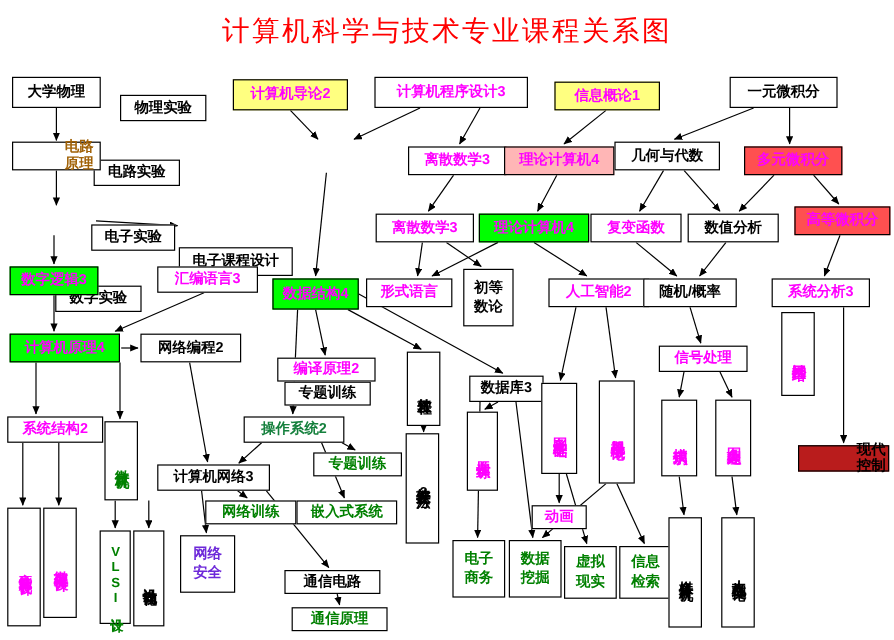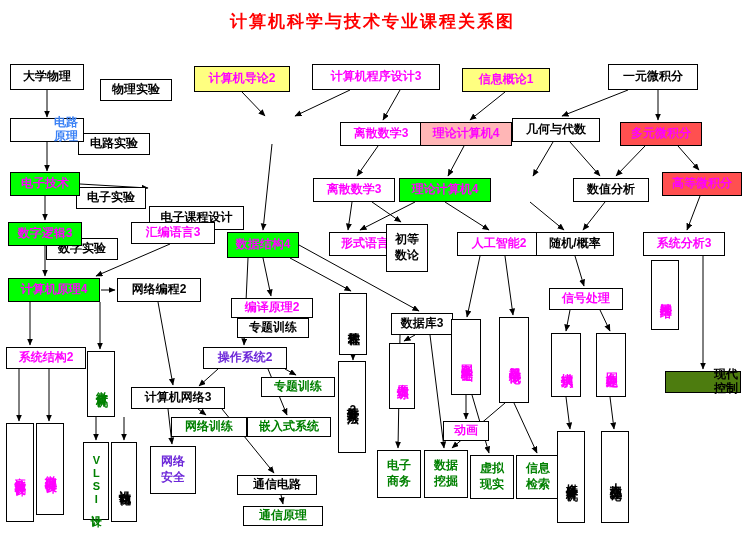--- a/index.html
+++ b/index.html
@@ -2,21 +2,21 @@
 <html><head>
 <meta charset="utf-8">
 <style>
   html,body { margin:0; padding:0; background:#ffffff; }
   #stage {
     position:relative; width:745px; height:533px; background:#ffffff;
     font-family:"Liberation Sans","DejaVu Sans",sans-serif; overflow:hidden;
   }
   .title {
     position:absolute; top:10px; left:0; right:0; z-index:5;
-    text-align:center; font-size:17px; font-weight:bold; letter-spacing:2px;
+    text-align:center; font-size:23px; font-weight:normal; letter-spacing:2px;
     color:#ff0000; font-family:"Liberation Serif","DejaVu Serif",serif;
   }
   .node {
     position:absolute; box-sizing:border-box; border:1px solid #000000;
     background:#ffffff; display:flex; align-items:center; justify-content:center;
     text-align:center; font-weight:bold; font-size:12px; line-height:1.15;
     padding:1px 2px; white-space:normal;
   }
   .node.vert {
     writing-mode:vertical-rl; text-orientation:upright;
@@ -99,59 +99,59 @@
       <line x1="80" y1="184" x2="148" y2="188" marker-end="url(#ah)"></line>
       <line x1="353" y1="356" x2="353" y2="360" marker-end="url(#ah)"></line>
     </svg>
 <div class="node" style="left: 100px; top: 79px; width: 72px; height: 22px; color: rgb(0, 0, 0); background: rgb(255, 255, 255); z-index: 2;">物理实验</div>
     <div class="node" style="left: 10px; top: 64px; width: 74px; height: 26px; color: rgb(0, 0, 0); background: rgb(255, 255, 255); z-index: 3;">大学物理</div>
     <div class="node" style="left: 194px; top: 66px; width: 96px; height: 26px; color: rgb(255, 0, 255); background: rgb(255, 255, 128); z-index: 3;">计算机导论2</div>
     <div class="node" style="left: 312px; top: 64px; width: 128px; height: 26px; color: rgb(255, 0, 255); background: rgb(255, 255, 255); z-index: 3;">计算机程序设计3</div>
     <div class="node" style="left: 462px; top: 68px; width: 88px; height: 24px; color: rgb(255, 0, 255); background: rgb(255, 255, 128); z-index: 3;">信息概论1</div>
     <div class="node" style="left: 608px; top: 64px; width: 90px; height: 26px; color: rgb(0, 0, 0); background: rgb(255, 255, 255); z-index: 3;">一元微积分</div>
     <div class="node" style="left: 78px; top: 133px; width: 72px; height: 22px; color: rgb(0, 0, 0); background: rgb(255, 255, 255); z-index: 2;">电路实验</div>
-    <div class="node" style="left: 10px; top: 118px; width: 74px; height: 24px; color: #3b82f6; background: rgb(255, 255, 255); z-index: 3; padding-left: 40px;">电路原理</div>
+    <div class="node" style="left: 10px; top: 118px; width: 74px; height: 24px; color: #a16207; background: rgb(255, 255, 255); z-index: 3; padding-left: 40px;">电路原理</div>
     <div class="node" style="left: 340px; top: 122px; width: 82px; height: 24px; color: rgb(255, 0, 255); background: rgb(255, 255, 255); z-index: 3;">离散数学3</div>
     <div class="node" style="left: 420px; top: 122px; width: 92px; height: 24px; color: rgb(255, 0, 255); background: rgb(255, 182, 182); z-index: 3;">理论计算机4</div>
     <div class="node" style="left: 512px; top: 118px; width: 88px; height: 24px; color: rgb(0, 0, 0); background: rgb(255, 255, 255); z-index: 3;">几何与代数</div>
     <div class="node" style="left: 620px; top: 122px; width: 82px; height: 24px; color: rgb(255, 0, 255); background: rgb(255, 80, 80); z-index: 3;">多元微积分</div>
     <div class="node" style="left: 76px; top: 187px; width: 70px; height: 22px; color: rgb(0, 0, 0); background: rgb(255, 255, 255); z-index: 2;">电子实验</div>
-    <div class="node" style="left: 10px; top: 172px; width: 70px; height: 24px; color: rgb(255, 0, 255); background: rgb(0, 255, 0); z-index: 3;">电子技术</div>
     <div class="node" style="left: 149px; top: 176px; width: 95px; height: 24px; color: rgb(0, 0, 0); background: rgb(255, 255, 255); z-index: 3; margin-top: 30px;">电子课程设计</div>
     <div class="node" style="left: 313px; top: 178px; width: 82px; height: 24px; color: rgb(255, 0, 255); background: rgb(255, 255, 255); z-index: 3;">离散数学3</div>
     <div class="node" style="left: 399px; top: 178px; width: 92px; height: 24px; color: rgb(255, 0, 255); background: rgb(0, 255, 0); z-index: 3;">理论计算机4</div>
+    <div class="node" style="left: 492px; top: 178px; width: 76px; height: 24px; color: rgb(255, 0, 255); background: rgb(255, 255, 255); z-index: 3;">复变函数</div>
     <div class="node" style="left: 573px; top: 178px; width: 76px; height: 24px; color: rgb(0, 0, 0); background: rgb(255, 255, 255); z-index: 3;">数值分析</div>
     <div class="node" style="left: 662px; top: 172px; width: 80px; height: 24px; color: rgb(255, 0, 255); background: rgb(255, 80, 80); z-index: 3;">高等微积分</div>
     <div class="node" style="left: 46px; top: 238px; width: 72px; height: 22px; color: rgb(0, 0, 0); background: rgb(255, 255, 255); z-index: 2;">数字实验</div>
     <div class="node" style="left: 8px; top: 222px; width: 74px; height: 24px; color: rgb(255, 0, 255); background: rgb(0, 255, 0); z-index: 3;">数字逻辑3</div>
     <div class="node" style="left: 131px; top: 222px; width: 84px; height: 22px; color: rgb(255, 0, 255); background: rgb(255, 255, 255); z-index: 3;">汇编语言3</div>
     <div class="node" style="left: 227px; top: 232px; width: 72px; height: 26px; color: rgb(255, 0, 255); background: rgb(0, 255, 0); z-index: 3;">数据结构4</div>
-    <div class="node" style="left: 329px; top: 232px; width: 72px; height: 24px; color: rgb(255, 0, 255); background: rgb(255, 255, 255); z-index: 3;">形式语言</div>
+    <div class="node" style="left: 305px; top: 232px; width: 72px; height: 24px; color: rgb(255, 0, 255); background: rgb(255, 255, 255); z-index: 3;">形式语言</div>
     <div class="node wrap" style="left: 386px; top: 224px; width: 42px; height: 48px; color: rgb(0, 0, 0); background: rgb(255, 255, 255); z-index: 3;">初等数论</div>
     <div class="node" style="left: 457px; top: 232px; width: 84px; height: 24px; color: rgb(255, 0, 255); background: rgb(255, 255, 255); z-index: 3;">人工智能2</div>
     <div class="node" style="left: 536px; top: 232px; width: 78px; height: 24px; color: rgb(0, 0, 0); background: rgb(255, 255, 255); z-index: 3;">随机/概率</div>
     <div class="node" style="left: 643px; top: 232px; width: 82px; height: 24px; color: rgb(255, 0, 255); background: rgb(255, 255, 255); z-index: 3;">系统分析3</div>
     <div class="node" style="left: 8px; top: 278px; width: 92px; height: 24px; color: rgb(255, 0, 255); background: rgb(0, 255, 0); z-index: 3;">计算机原理4</div>
     <div class="node" style="left: 117px; top: 278px; width: 84px; height: 24px; color: rgb(0, 0, 0); background: rgb(255, 255, 255); z-index: 3;">网络编程2</div>
     <div class="node vert" style="left: 651px; top: 260px; width: 28px; height: 70px; color: rgb(255, 0, 255); background: rgb(255, 255, 255); z-index: 3;">神经网络</div>
     <div class="node" style="left: 549px; top: 288px; width: 74px; height: 22px; color: rgb(255, 0, 255); background: rgb(255, 255, 255); z-index: 3;">信号处理</div>
     <div class="node" style="left: 231px; top: 298px; width: 82px; height: 20px; color: rgb(255, 0, 255); background: rgb(255, 255, 255); z-index: 3; text-align: right;">编译原理2</div>
     <div class="node" style="left: 237px; top: 318px; width: 72px; height: 20px; color: rgb(0, 0, 0); background: rgb(255, 255, 255); z-index: 3;">专题训练</div>
     <div class="node vert" style="left: 339px; top: 293px; width: 28px; height: 62px; color: rgb(0, 0, 0); background: rgb(255, 255, 255); z-index: 3;">软件工程</div>
     <div class="node" style="left: 391px; top: 313px; width: 62px; height: 22px; color: rgb(0, 0, 0); background: rgb(255, 255, 255); z-index: 3;">数据库3</div>
     <div class="node vert" style="left: 451px; top: 319px; width: 30px; height: 76px; color: rgb(255, 0, 255); background: rgb(255, 255, 255); z-index: 3;">图形学基础</div>
     <div class="node vert" style="left: 499px; top: 317px; width: 30px; height: 86px; color: rgb(255, 0, 255); background: rgb(255, 255, 255); z-index: 3;">机器学习概论</div>
     <div class="node vert" style="left: 551px; top: 333px; width: 30px; height: 64px; color: rgb(255, 0, 255); background: rgb(255, 255, 255); z-index: 3;">模式识别</div>
     <div class="node vert" style="left: 596px; top: 333px; width: 30px; height: 64px; color: rgb(255, 0, 255); background: rgb(255, 255, 255); z-index: 3;">图象处理</div>
     <div class="node" style="left: 6px; top: 347px; width: 80px; height: 22px; color: rgb(255, 0, 255); background: rgb(255, 255, 255); z-index: 3;">系统结构2</div>
     <div class="node vert" style="left: 87px; top: 351px; width: 28px; height: 66px; color: rgb(0, 128, 0); background: rgb(255, 255, 255); z-index: 3;">微计算机</div>
-    <div class="node" style="left: 203px; top: 347px; width: 84px; height: 22px; color: #6d28d9; background: rgb(255, 255, 255); z-index: 3;">操作系统2</div>
+    <div class="node" style="left: 203px; top: 347px; width: 84px; height: 22px; color: #15803d; background: rgb(255, 255, 255); z-index: 3;">操作系统2</div>
     <div class="node" style="left: 261px; top: 377px; width: 74px; height: 20px; color: rgb(0, 128, 0); background: rgb(255, 255, 255); z-index: 3;">专题训练</div>
     <div class="node vert" style="left: 389px; top: 343px; width: 26px; height: 66px; color: rgb(255, 0, 255); background: rgb(255, 255, 255); z-index: 3;">专题训练</div>
-    <div class="node" style="left: 665px; top: 371px; width: 76px; height: 22px; color: rgb(0, 0, 0); background: #4d7c0f; z-index: 3; padding-left: 48px;">现代控制</div>
+    <div class="node" style="left: 665px; top: 371px; width: 76px; height: 22px; color: rgb(0, 0, 0); background: #b91c1c; z-index: 3; padding-left: 48px;">现代控制</div>
     <div class="node" style="left: 131px; top: 387px; width: 94px; height: 22px; color: rgb(0, 0, 0); background: rgb(255, 255, 255); z-index: 3;">计算机网络3</div>
     <div class="node" style="left: 171px; top: 417px; width: 76px; height: 20px; color: rgb(0, 128, 0); background: rgb(255, 255, 255); z-index: 3;">网络训练</div>
     <div class="node" style="left: 247px; top: 417px; width: 84px; height: 20px; color: rgb(0, 128, 0); background: rgb(255, 255, 255); z-index: 3;">嵌入式系统</div>
     <div class="node" style="left: 443px; top: 421px; width: 46px; height: 20px; color: rgb(255, 0, 255); background: rgb(255, 255, 255); z-index: 3;">动画</div>
     <div class="node vert" style="left: 6px; top: 423px; width: 28px; height: 99px; color: rgb(255, 0, 255); background: rgb(255, 255, 255); z-index: 3; font-size: 11px;">高性能计算机设计</div>
     <div class="node vert" style="left: 36px; top: 423px; width: 28px; height: 92px; color: rgb(255, 0, 255); background: rgb(255, 255, 255); z-index: 3;">微处理器设计</div>
     <div class="node vert" style="left: 83px; top: 442px; width: 26px; height: 78px; color: rgb(0, 128, 0); background: rgb(255, 255, 255); z-index: 3; font-size: 11px;">VLSI设计</div>
     <div class="node vert" style="left: 111px; top: 442px; width: 26px; height: 80px; color: rgb(0, 0, 0); background: rgb(255, 255, 255); z-index: 3;">设计自动化</div>
     <div class="node wrap" style="left: 150px; top: 446px; width: 46px; height: 48px; color: #6d28d9; background: rgb(255, 255, 255); z-index: 3;">网络安全</div>
     <div class="node" style="left: 243px; top: 506px; width: 80px; height: 20px; color: rgb(0, 128, 0); background: rgb(255, 255, 255); z-index: 3;">通信原理</div>

